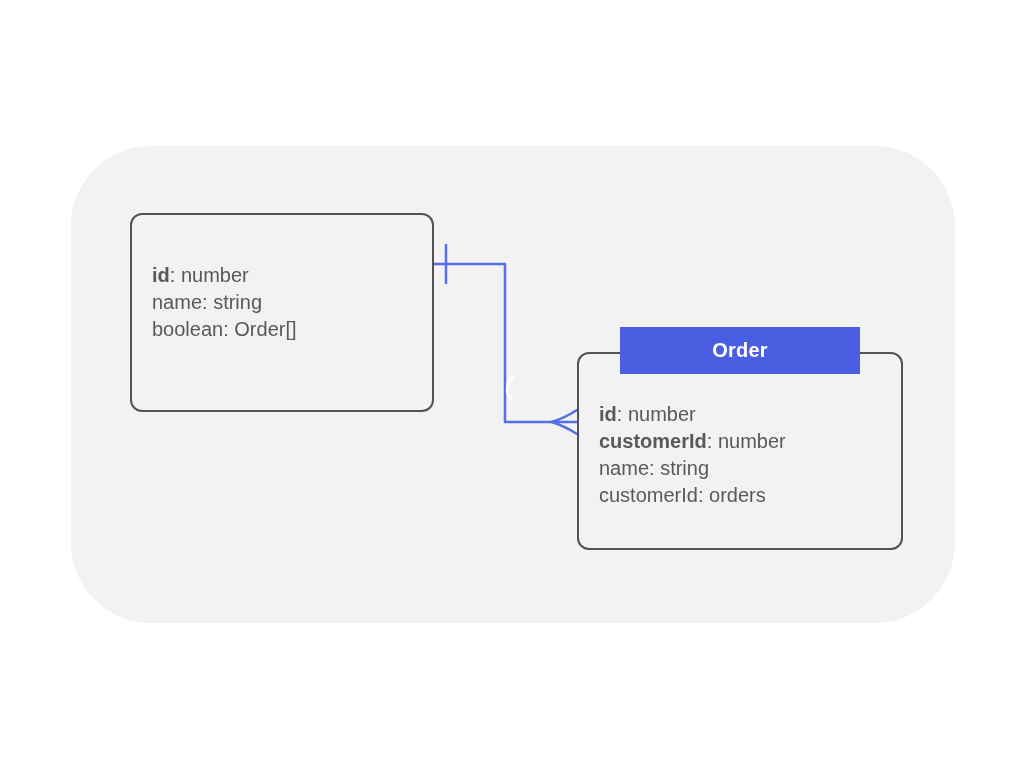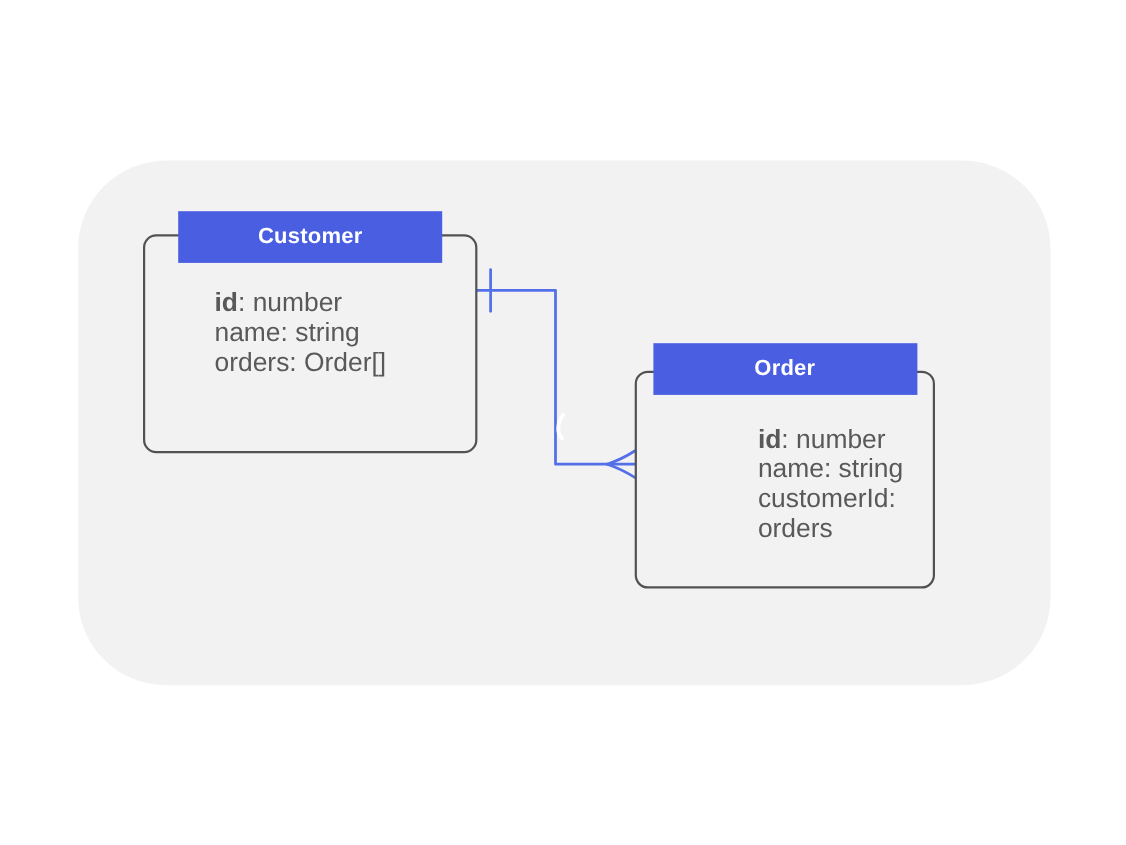--- a/index.html
+++ b/index.html
@@ -47,44 +47,43 @@
     stroke-linecap: round;
     stroke-linejoin: round;
   }
   .entity {
     position: absolute;
     border: 2.5px solid var(--entity-border);
     border-radius: 12px;
     background: transparent;
   }
   #entity-customer { left: 130px; top: 213px; width: 304px; height: 199px; }
-  #entity-order    { left: 577px; top: 337px; width: 273px; height: 198px; padding-left: 47px; }
+  #entity-order    { left: 577px; top: 352px; width: 326px; height: 198px; }
   .entity-header {
     position: absolute;
     left: 50%;
     transform: translateX(-50%);
     width: 240px;
     height: 47px;
     background: var(--header-bg);
     color: var(--header-text);
     display: flex;
     align-items: center;
     justify-content: center;
     font-size: 20px;
     font-weight: 600;
     letter-spacing: 0.2px;
   }
   #entity-customer .entity-header { top: -23px; }
   #entity-order    .entity-header { top: -27px; }
   .entity-body {
     padding: 47px 18px 0 20px;
-    font-size: 24px;
+    font-size: 20px;
     line-height: 27px;
     color: var(--field-text);
-    margin-left: 43px;
   }
   .field-key.bold { font-weight: bold; }
 </style>
 </head>
 <body>
 
 <div class="canvas-bg"></div>
 
 <svg class="connector-layer" viewBox="0 0 1024 768" xmlns="http://www.w3.org/2000/svg">
 
@@ -92,44 +91,44 @@
 
   <path class="rel-line" d="M446 245 V283"></path>
 
   <path class="rel-line" d="M552 422 C561 419 570 414.5 577 410"></path>
   <path class="rel-line" d="M552 422 C561 425 570 429.5 577 434"></path>
 
   <path d="M512 377 c-3 4 -4.5 8.5 -4.5 13 c0 4 1.5 6.5 3.5 8.5" stroke="#ffffff" stroke-width="3.5" fill="none" stroke-linecap="round"></path>
 </svg>
 
 <div class="entity" id="entity-customer">
-  <div class="entity-header">
-    <span>Customer</span>
-  </div>
   <div class="entity-body">
     <div class="field">
       <span class="field-key bold">id</span><span class="field-rest">: number</span>
     </div>
     <div class="field">
       <span class="field-key">name</span><span class="field-rest">: string</span>
     </div>
     <div class="field">
-      <span class="field-key">orders</span><span class="field-rest">: Order[]</span>
+      <span class="field-key">boolean</span><span class="field-rest">: Order[]</span>
     </div>
   </div>
 </div>
 
 <div class="entity" id="entity-order">
   <div class="entity-header">
     <span>Order</span>
   </div>
   <div class="entity-body">
     <div class="field">
       <span class="field-key bold">id</span><span class="field-rest">: number</span>
     </div>
     <div class="field">
+      <span class="field-key bold">customerId</span><span class="field-rest">: number</span>
+    </div>
+    <div class="field">
       <span class="field-key">name</span><span class="field-rest">: string</span>
     </div>
     <div class="field">
       <span class="field-key">customerId</span><span class="field-rest">: orders</span>
     </div>
   </div>
 </div>
 
 </body></html>

